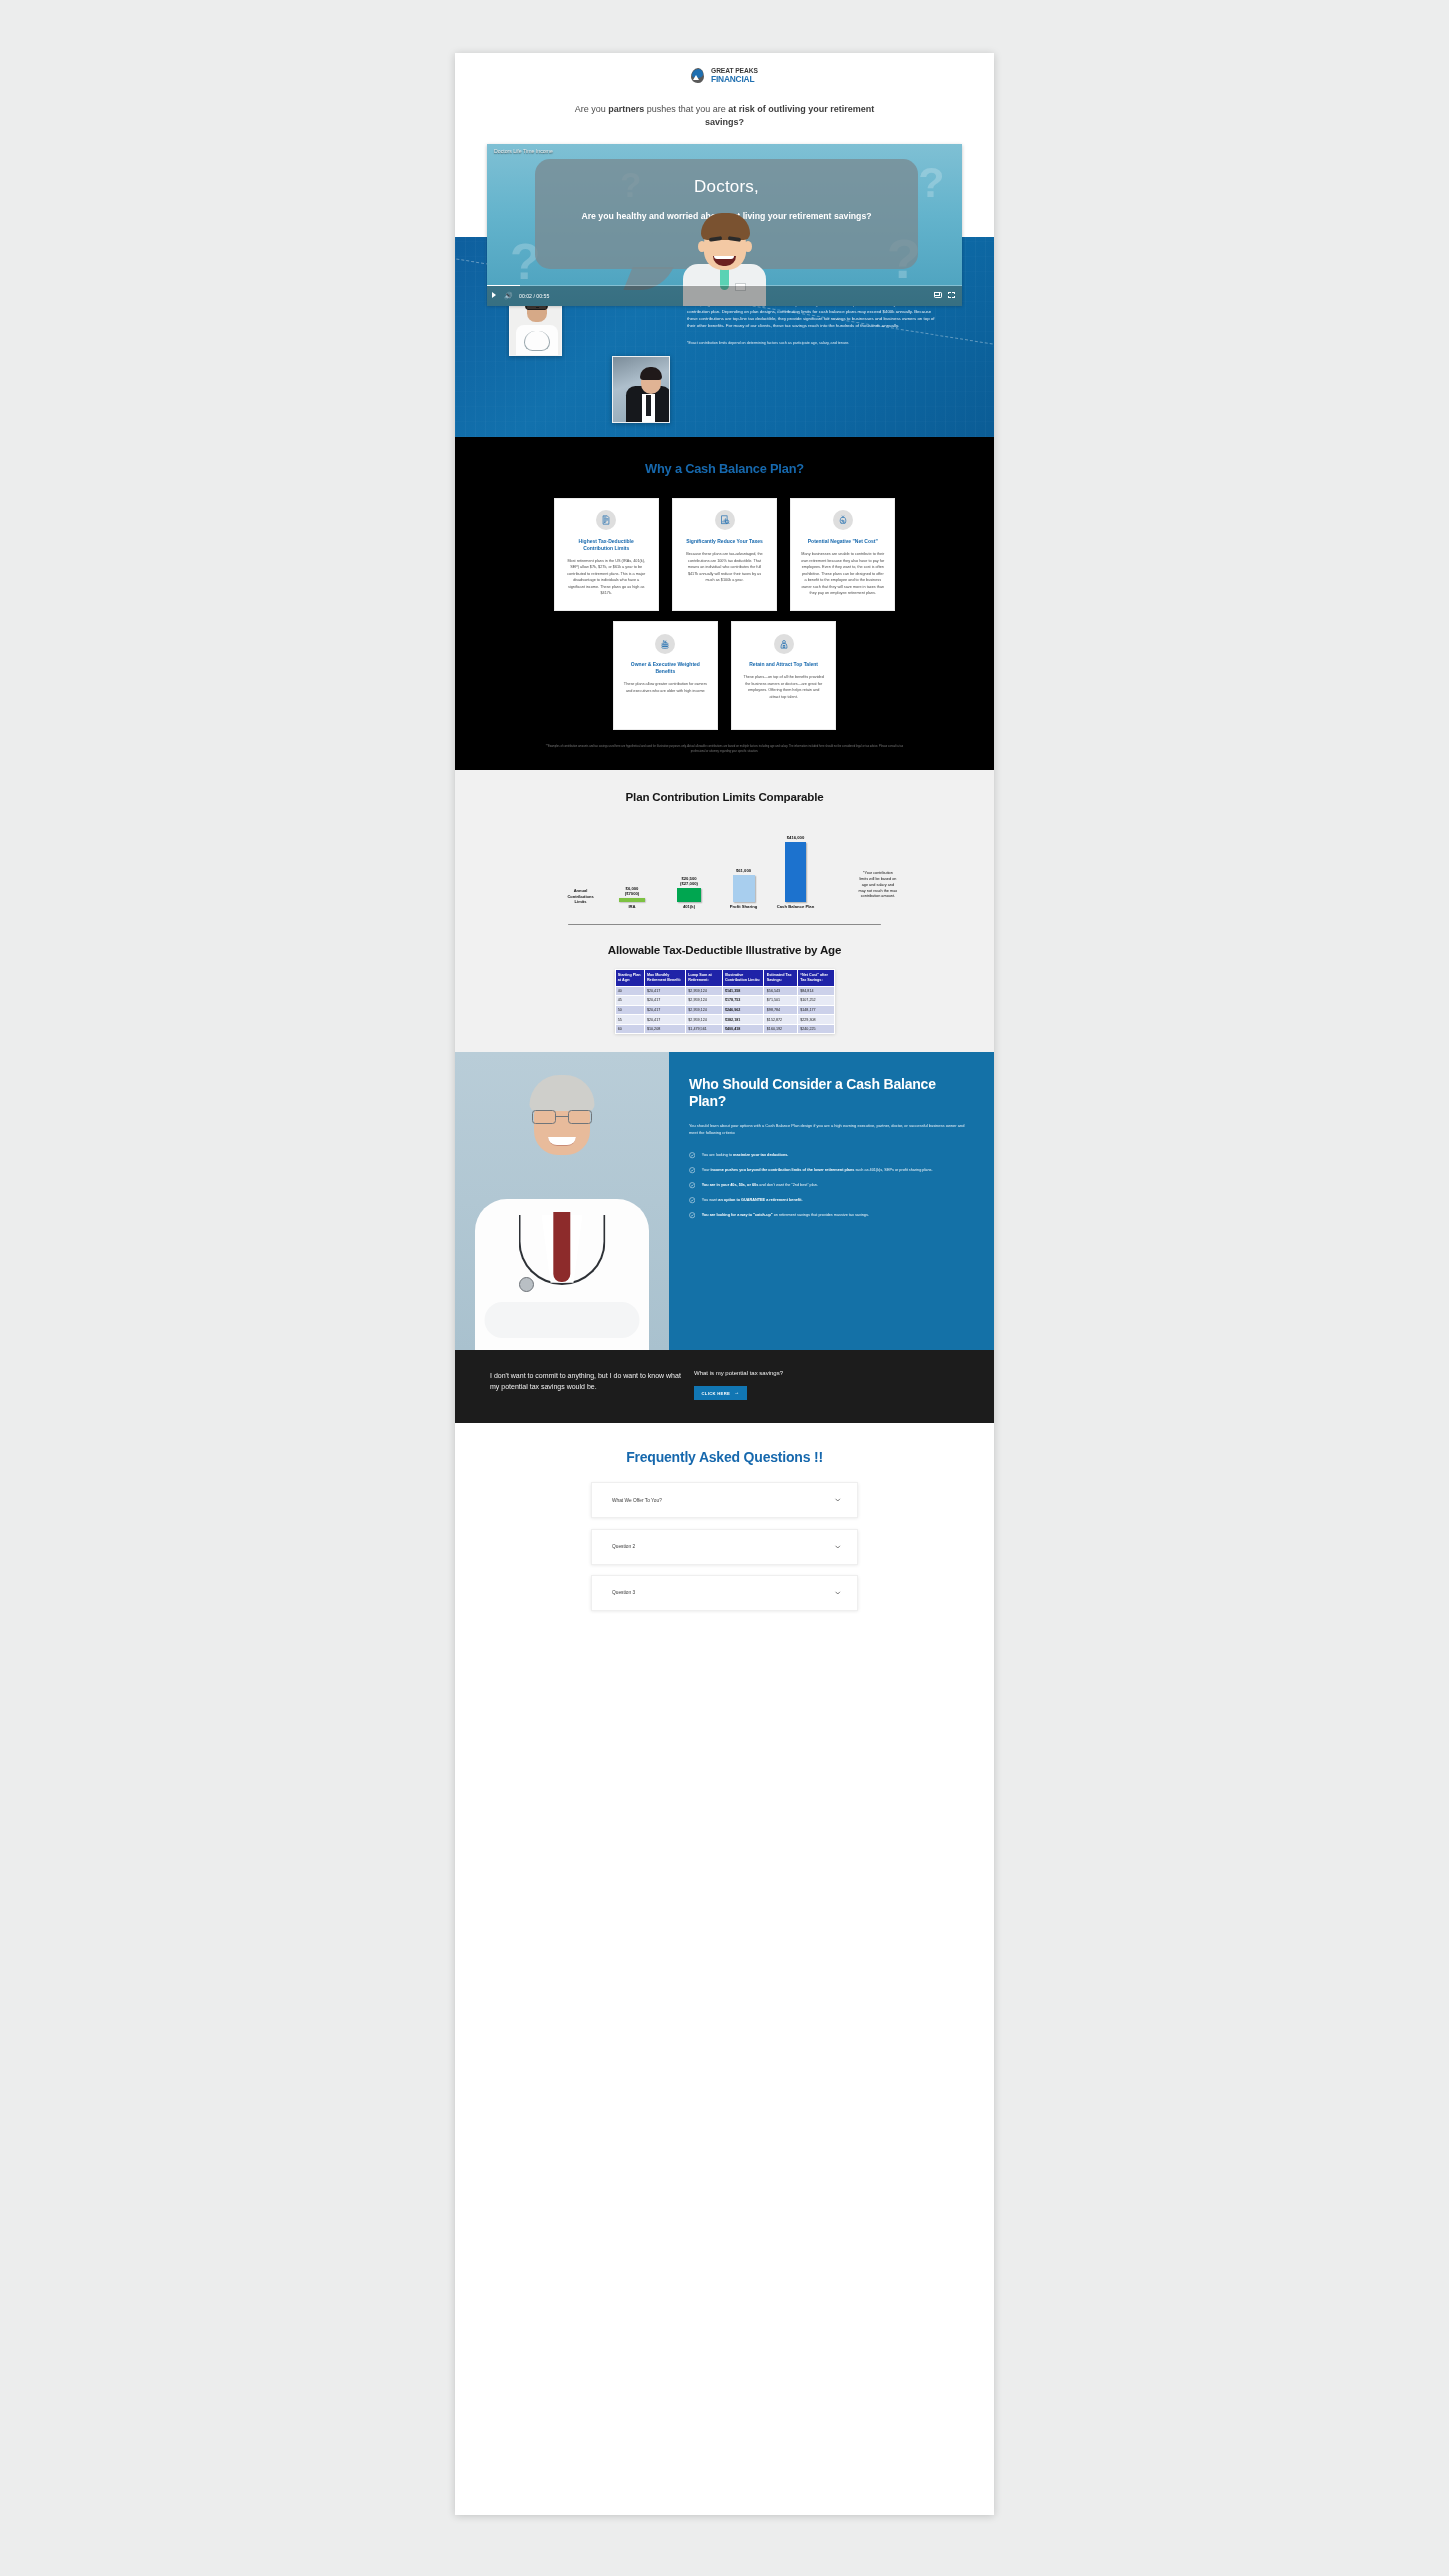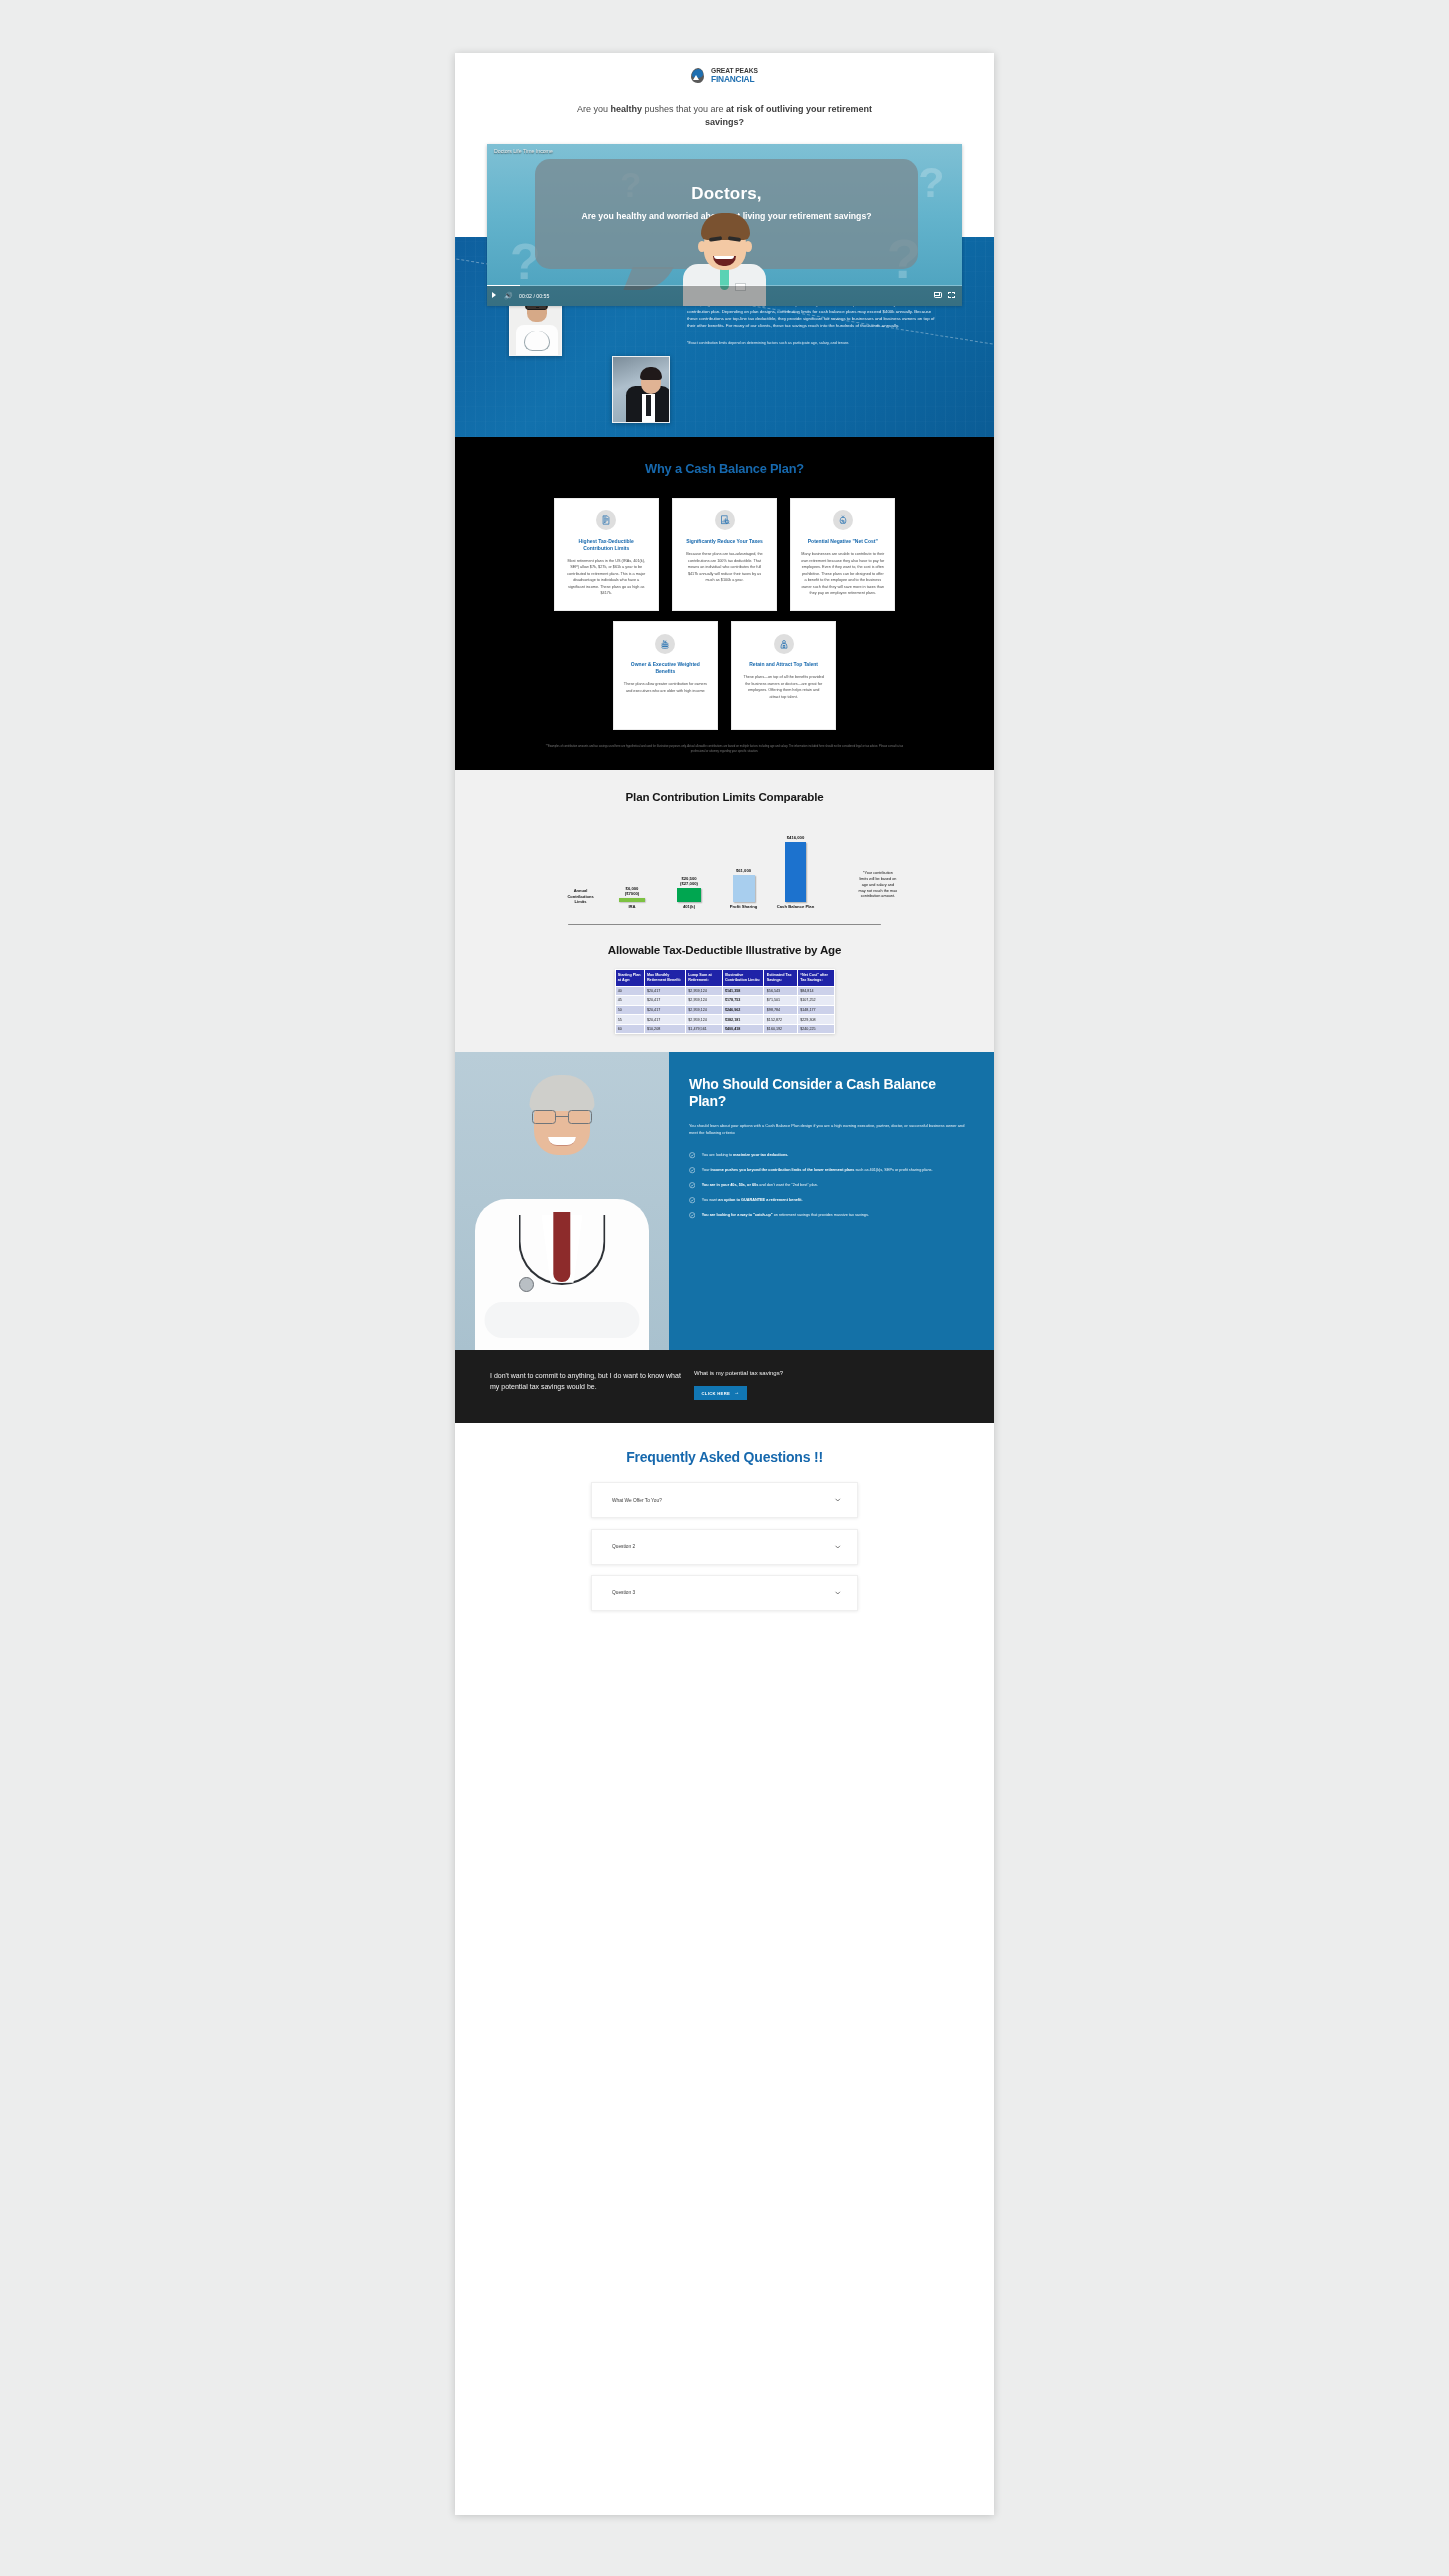--- a/index.html
+++ b/index.html
@@ -67,21 +67,21 @@
   .bubble {
     position:absolute; left:48px; top:15px; width:383px; height:110px;
     background: rgba(120,138,146,0.78); border-radius: 15px;
   }
   .bubble:after{
     content:""; position:absolute; left:93px; bottom:-21px; width:41px; height:23px;
     background: rgba(120,138,146,0.78);
     border-radius: 0 0 23px 0;
     transform: skewX(-22deg);
   }
-  .bubble .b1 { position:absolute; top:25px; width:100%; text-align:center; font-size:17px; font-weight:700; color:#fff; letter-spacing:0.2px;}
+  .bubble .b1 { position:absolute; top:18px; width:100%; text-align:center; font-size:17px; font-weight:400; color:#fff; letter-spacing:0.2px;}
   .bubble .b2 { position:absolute; top:52px; width:100%; text-align:center; font-size:8.7px; font-weight:700; color:#fff; }
   .doc { position:absolute; left:50%; transform:translateX(-50%); bottom:0; width:116px; height:93px; }
   .doc .hair { position:absolute; left:34px; top:0; width:49px; height:27px; background:#7a5230; border-radius:27px 27px 8px 8px; }
   .doc .face { position:absolute; left:37px; top:9.3px; width:42px; height:48px; background:#f3c9a4; border-radius:21px 21px 18.5px 18.5px; }
   .doc .ear { position:absolute; top:28px; width:8px; height:11.6px; background:#f3c9a4; border-radius:50%; }
   .doc .ear.l { left:31px; } .doc .ear.r { right:31px; }
   .doc .brow { position:absolute; top:24px; width:12.8px; height:3.5px; background:#2a2a2a; border-radius:2.3px; }
   .doc .brow.l { left:42px; transform:rotate(-8deg);} .doc .brow.r { right:42px; transform:rotate(8deg);}
   .doc .mouth { position:absolute; left:46px; top:43px; width:23px; height:10px; background:#6b2020; border-radius:0 0 12.8px 12.8px; }
   .doc .mouth:after{content:"";position:absolute;left:1.7px;top:0;width:20px;height:3.5px;background:#fff;border-radius:0 0 3.5px 3.5px;}
@@ -255,21 +255,21 @@
         <div class="blob"></div>
           <div class="blue"></div>
           <div class="peak"></div>
       </div>
       <div class="logo-text">
         <span class="l1">GREAT PEAKS</span>
         <span class="l2">FINANCIAL</span>
       </div>
     </div>
     <div class="hero-head">
-      <span>Are you </span><b>healthy</b><span> pushes that you are </span><b>at risk of outliving your retirement savings?</b>
+      <span>Are you </span><b>partners</b><span> pushes that you are </span><b>at risk of outliving your retirement savings?</b>
     </div>
   </div>
 
   <div class="video-zone">
     <div class="video">
       <div class="qmark" style="left:23px;top:93px;font-size:50px;">?</div>
       <div class="qmark" style="right:17.4px;top:17.4px;font-size:43px;">?</div>
       <div class="qmark" style="right:41px;top:87px;font-size:56px;">?</div>
       <div class="qmark" style="left:133px;top:23px;font-size:35px;">?</div>
       <div class="vid-title">Doctors Life Time Income</div>

